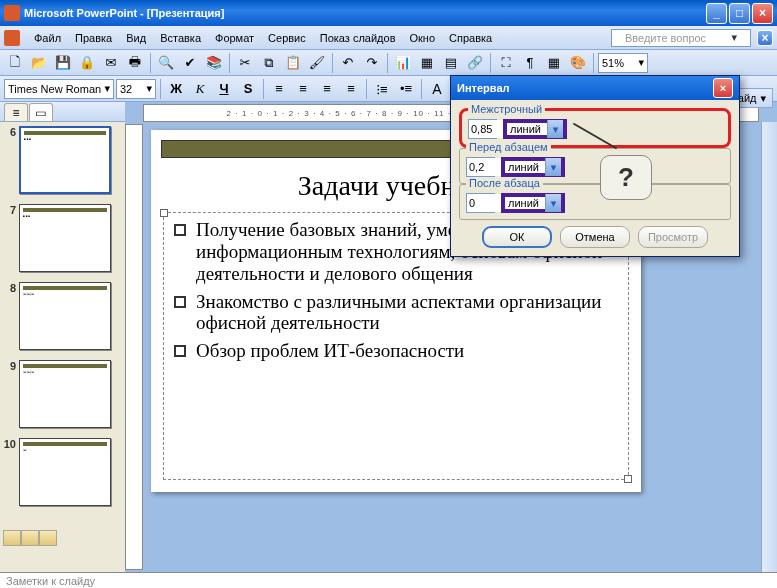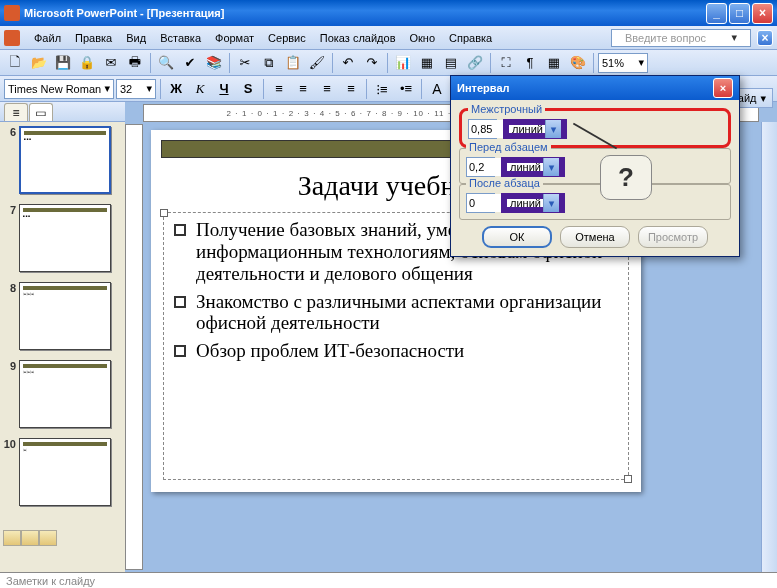--- a/index.html
+++ b/index.html
@@ -58,21 +58,21 @@
 .dlgclose { margin-left: auto; width: 20px; height: 20px; background: linear-gradient(#f08a7e,#d53939); border: 1px solid #fff; border-radius: 3px; display: flex; align-items: center; justify-content: center; color: #fff; font-weight: bold; cursor: pointer; }
 .dlgbody { padding: 8px; }
 .group { border: 1px solid #aca899; border-radius: 3px; padding: 8px 6px 6px 6px; margin-bottom: 0; position: relative; }
 .group .glabel { position: absolute; top: -8px; left: 6px; background: #ece9d8; padding: 0 3px; color: #2a5bb8; font-size: 11px; }
 .group.hl { border: 3px solid #e02020; border-radius: 8px; }
 .row { display: flex; gap: 6px; align-items: center; }
 .spinner { width: 29px; height: 20px; background: #fff; border: 1px solid #7a9cc9; display: flex; }
 .spinner input { border: none; width: 34px; font-size: 11px; padding: 0 2px; text-align: left; outline: none; }
 .spinner .arrows { width: 14px; display: flex; flex-direction: column; }
 .spinner .ar { flex: 1; background: linear-gradient(#e3ecfb,#c8daf3); border-left: 1px solid #7a9cc9; font-size: 6px; display: flex; align-items: center; justify-content: center; cursor: pointer; }
-.combo { width: 64px; height: 20px; background: #fff; border: 6px solid #4c1d95; display: flex; align-items: center; padding-left: 3px; }
+.combo { width: 64px; height: 20px; background: #fff; border: 4px solid #4c1d95; display: flex; align-items: center; padding-left: 3px; }
 .combo .dd { margin-left: auto; width: 16px; height: 18px; background: linear-gradient(#bcd4f6,#7aa7e0); border-left: 1px solid #7a9cc9; display: flex; align-items: center; justify-content: center; color: #2a5bb8; cursor: pointer; }
 .dlgbtns { display: flex; gap: 8px; justify-content: center; margin-top: 6px; }
 .btn { min-width: 70px; height: 22px; background: linear-gradient(#fefefe,#e6e6de); border: 1px solid #aca899; border-radius: 9px; display: flex; align-items: center; justify-content: center; cursor: pointer; font-size: 11px; }
 .btn.def { border: 2px solid #3a74c4; }
 .btn.dis { color: #999; }
 
 .callout { position: absolute; top: 155px; left: 600px; width: 52px; height: 45px; background: #f3f2e8; border: 1px solid #888; border-radius: 10px; display: flex; align-items: center; justify-content: center; font-size: 26px; font-weight: bold; color: #333; z-index: 101; }
 .callout-line { position: absolute; top: 135px; left: 570px; width: 50px; height: 2px; background: #333; transform: rotate(30deg); z-index: 101; }
 .newslide-btn { position: absolute; right: 4px; top: 88px; height: 20px; padding: 0 6px; background: linear-gradient(#e3ecfb,#c8daf3); border: 1px solid #8ba8d6; display: flex; align-items: center; font-size: 11px; cursor: pointer; z-index: 50; }
 </style>

